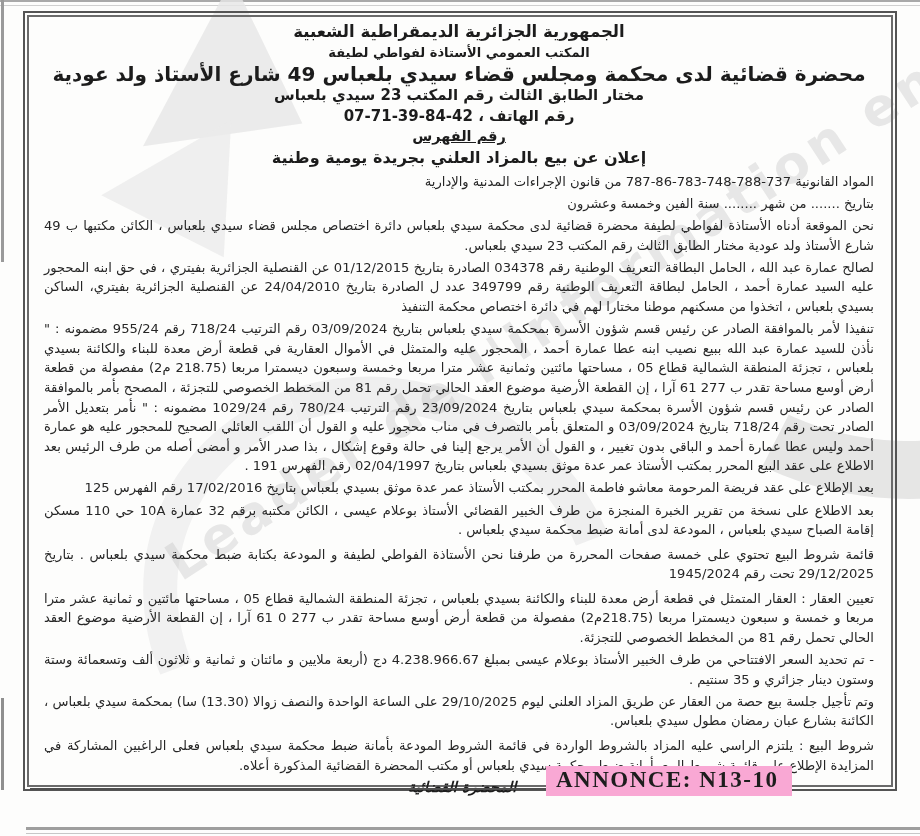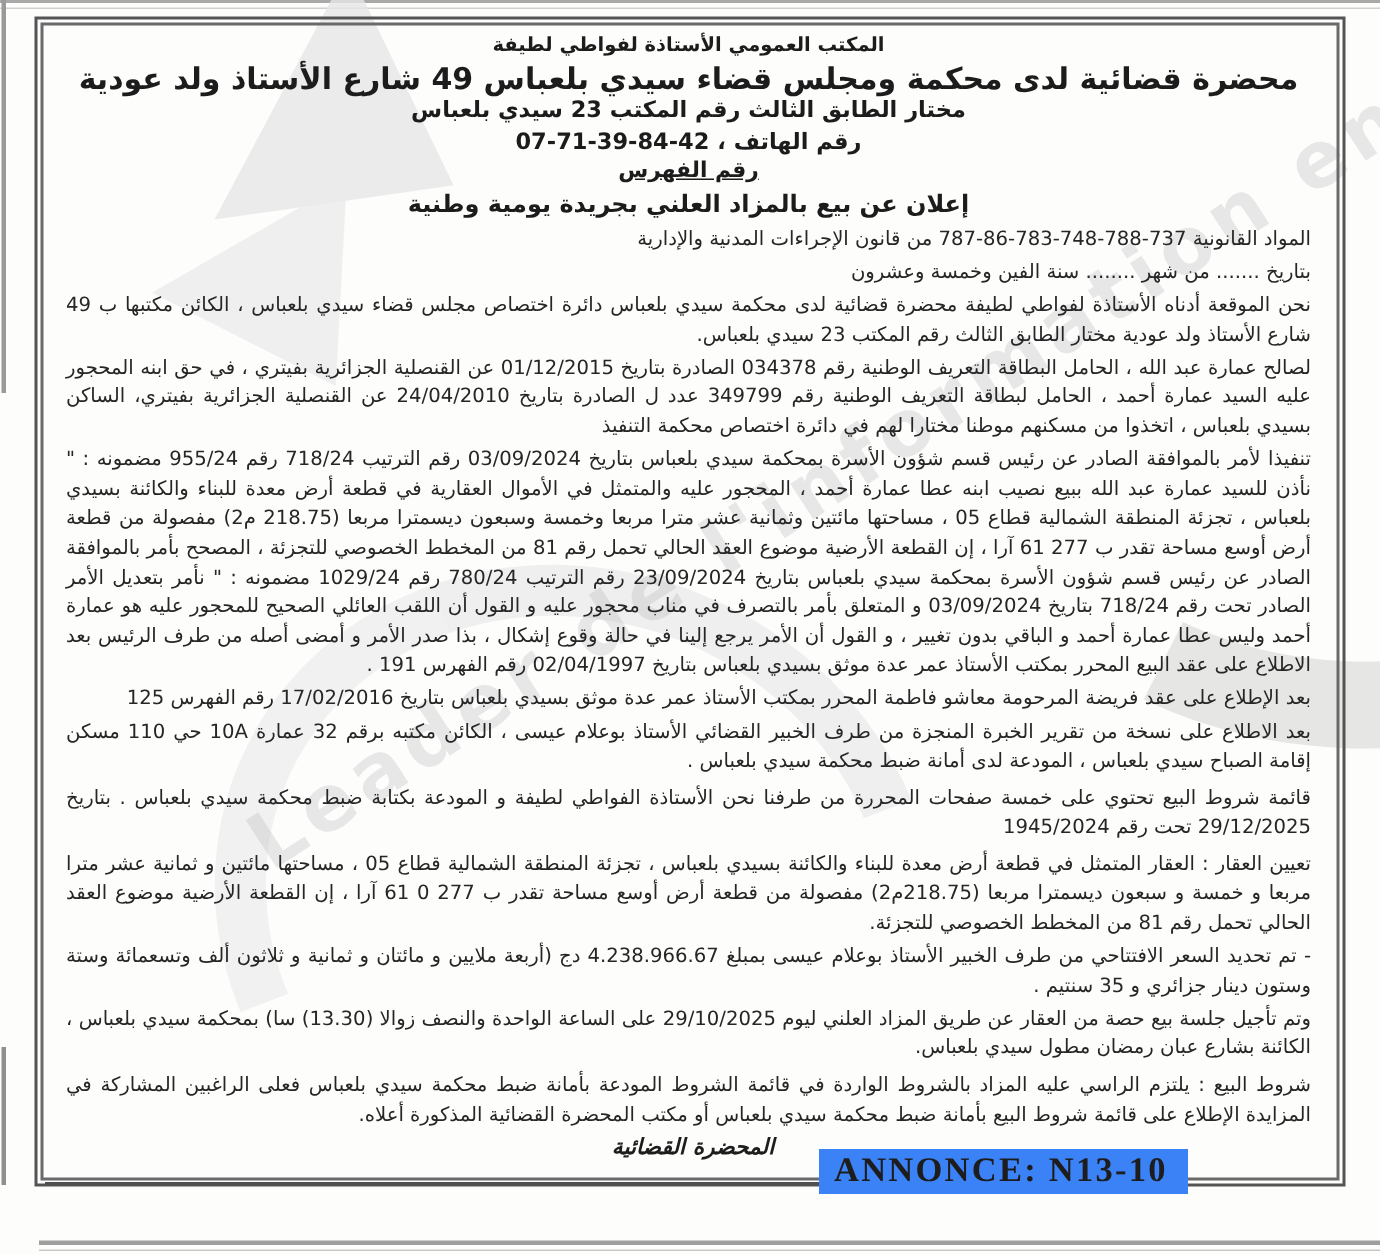--- a/index.html
+++ b/index.html
@@ -77,21 +77,21 @@
     margin:0 0 2.5px 0;font-size:13.1px;line-height:19.6px;
     text-align:justify;font-weight:500;color:#262626;
   }
   .bodytext p.sp{margin-top:5px;}
   .signature{
     margin-top:4px;font-weight:700;font-size:14.5px;color:#1d1d1d;
     text-align:center;padding-left:6px;font-style:italic;
   }
   .annonce{
     position:absolute;left:546px;top:766px;z-index:5;direction:ltr;
-    background:#3b82f6;padding:1px 14px 3px 10px;
+    background:#f9a8d4;padding:1px 14px 3px 10px;
     font-family:"Liberation Serif",serif;font-weight:700;font-size:23px;
     letter-spacing:1.5px;color:#1d1d1d;white-space:nowrap;
   }
   .annonce-underline{
     position:absolute;left:30px;top:788px;width:516px;height:2px;background:#4f4f4f;z-index:4;
   }
 </style>
 </head>
 <body>
 
@@ -110,20 +110,21 @@
   <div class="wm wm-arc-2"></div>
   <div class="wm wm-text">Leader de l'information en algerie</div>
 
   <div class="frame-outer">
     <div class="frame-inner"></div>
   </div>
 
   <div class="content">
 
     <div class="hdr">
+      <div class="h-republic">الجمهورية الجزائرية الديمقراطية الشعبية</div>
       <div class="h-office">المكتب العمومي الأستاذة لفواطي لطيفة</div>
       <div class="h-bailiff">محضرة قضائية لدى محكمة ومجلس قضاء سيدي بلعباس 49 شارع الأستاذ ولد عودية</div>
       <div class="h-address">مختار الطابق الثالث رقم المكتب 23 سيدي بلعباس</div>
       <div class="h-phone">رقم الهاتف ، 42-84-39-71-07</div>
       <div class="h-index">رقم الفهرس</div>
       <div class="h-title">إعلان عن بيع بالمزاد العلني بجريدة يومية وطنية</div>
     </div>
 
     <div class="bodytext">
       <p>المواد القانونية 737-788-748-783-86-787 من قانون الإجراءات المدنية والإدارية</p>

